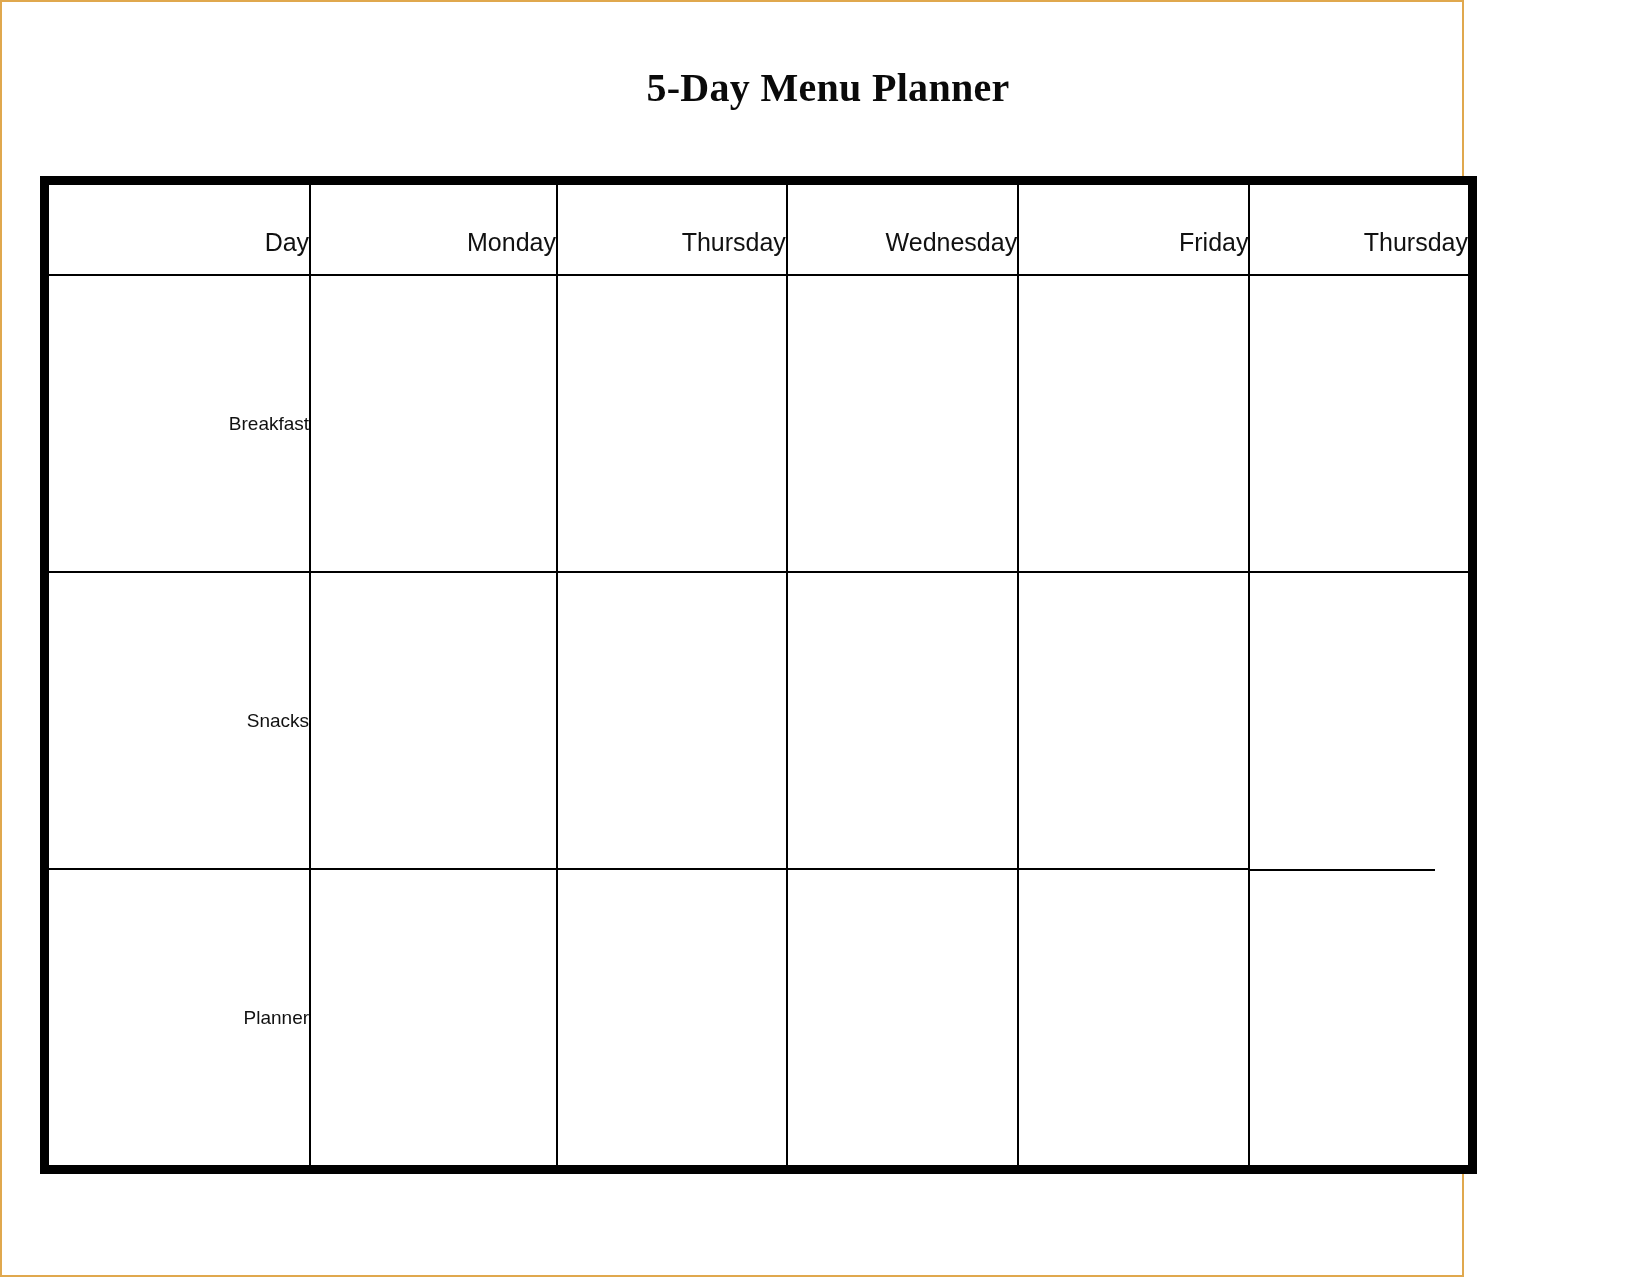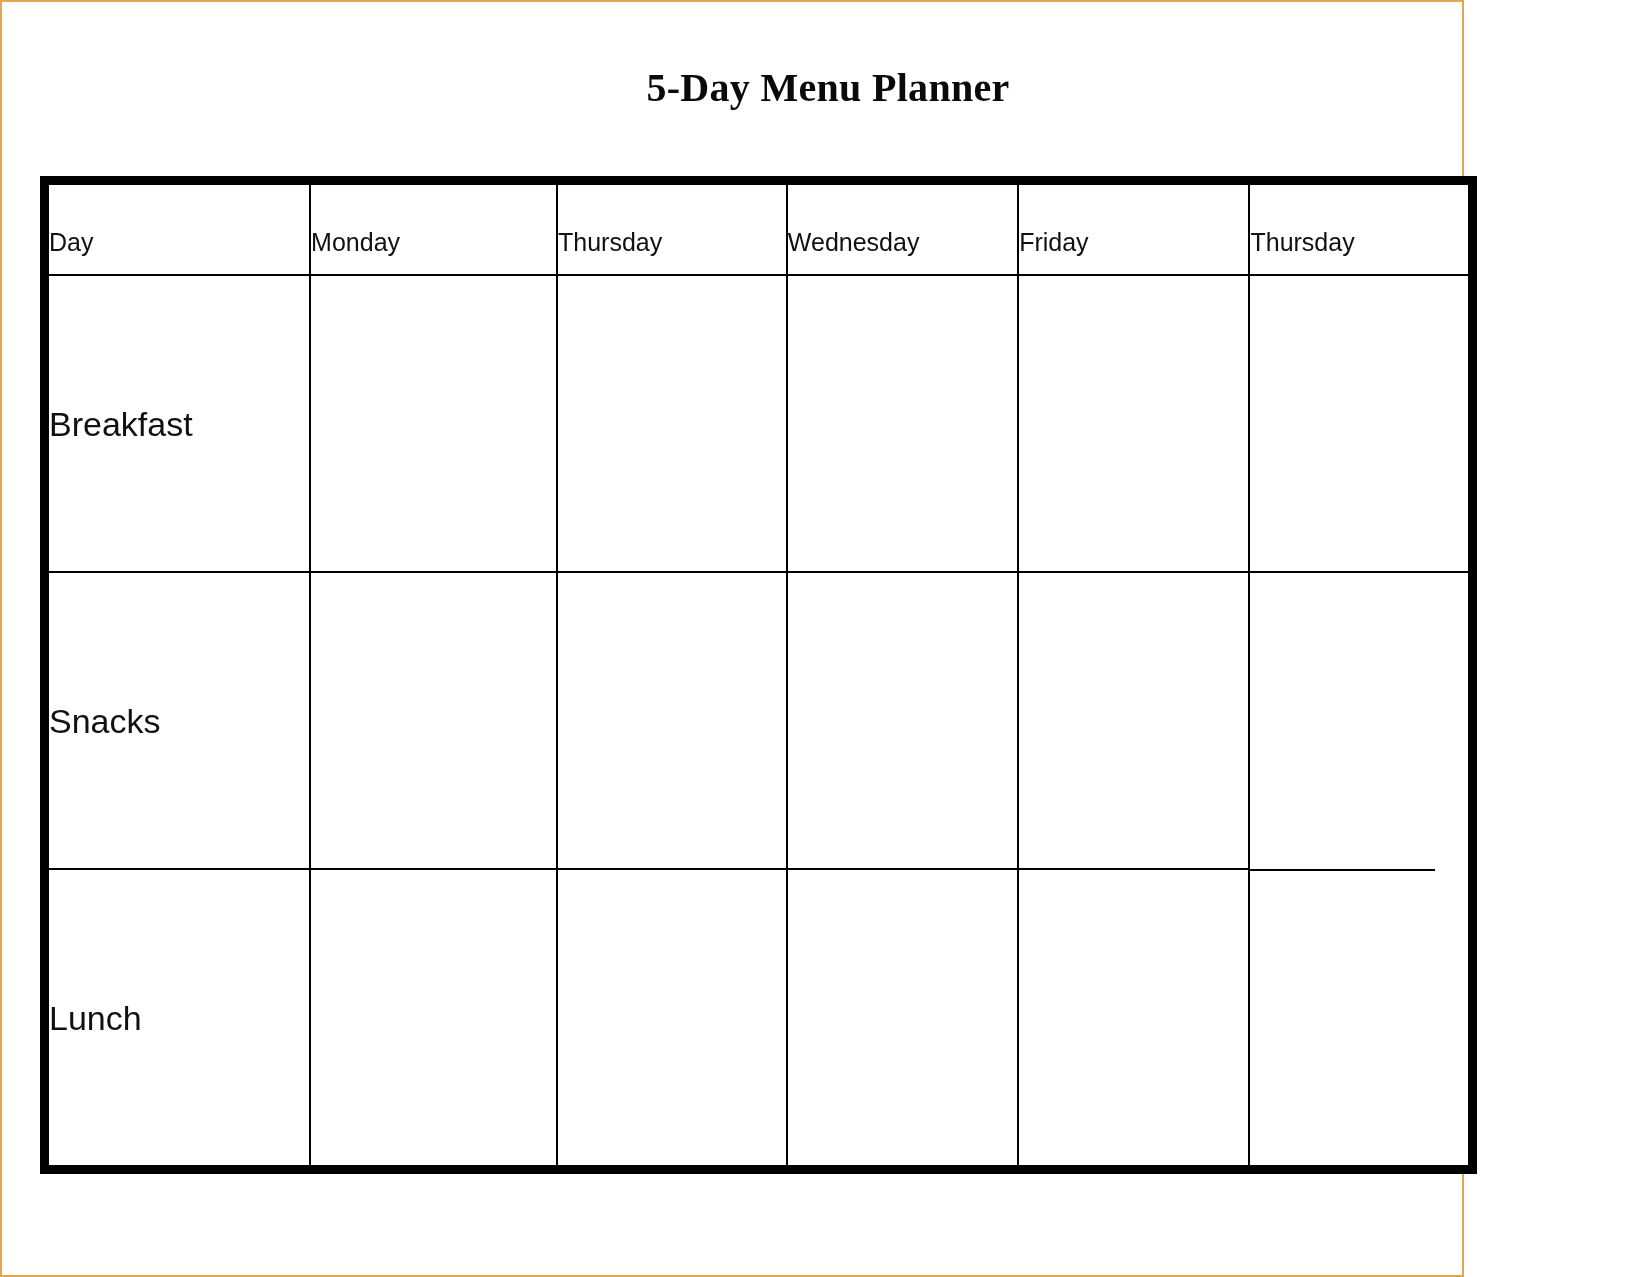--- a/index.html
+++ b/index.html
@@ -65,21 +65,21 @@
 
   .planner th,
   .planner td {
     border: 0;
     border-right: 2px solid #000000;
     border-bottom: 2px solid #000000;
     padding: 0;
     margin: 0;
     background: #ffffff;
     vertical-align: middle;
-    text-align: left;
+    text-align: right;
     font-weight: normal;
   }
   .planner th:last-child,
   .planner td:last-child {
     border-right: 0;
   }
   .planner tr:last-child td {
     border-bottom: 0;
   }
 
@@ -90,21 +90,21 @@
     font-family: "Liberation Sans", sans-serif;
   }
   .planner thead th .hdr-text {
     display: block;
     line-height: 1;
     transform: translateY(13px);
   }
 
   .planner tbody td {
     height: 227px;
-    font-size: 34px;
+    font-size: 19px;
     color: #111111;
   }
 
   .row-label {
     display: block;
     line-height: 1;
   }
 
   
   .planner tbody tr.row-lunch td.cell-fri {
@@ -183,21 +183,21 @@
           </td>
           <td class="cell-empty cell-mon"></td>
           <td class="cell-empty cell-tue"></td>
           <td class="cell-empty cell-wed"></td>
           <td class="cell-empty cell-thu"></td>
           <td class="cell-empty cell-fri"></td>
         </tr>
 
         <tr class="row-dinner">
           <td>
-            <span class="row-label">Lunch</span>
+            <span class="row-label">Planner</span>
           </td>
           <td class="cell-empty cell-mon"></td>
           <td class="cell-empty cell-tue"></td>
           <td class="cell-empty cell-wed"></td>
           <td class="cell-empty cell-thu"></td>
           <td class="cell-empty cell-fri"></td>
         </tr>
 
 
       </tbody>

